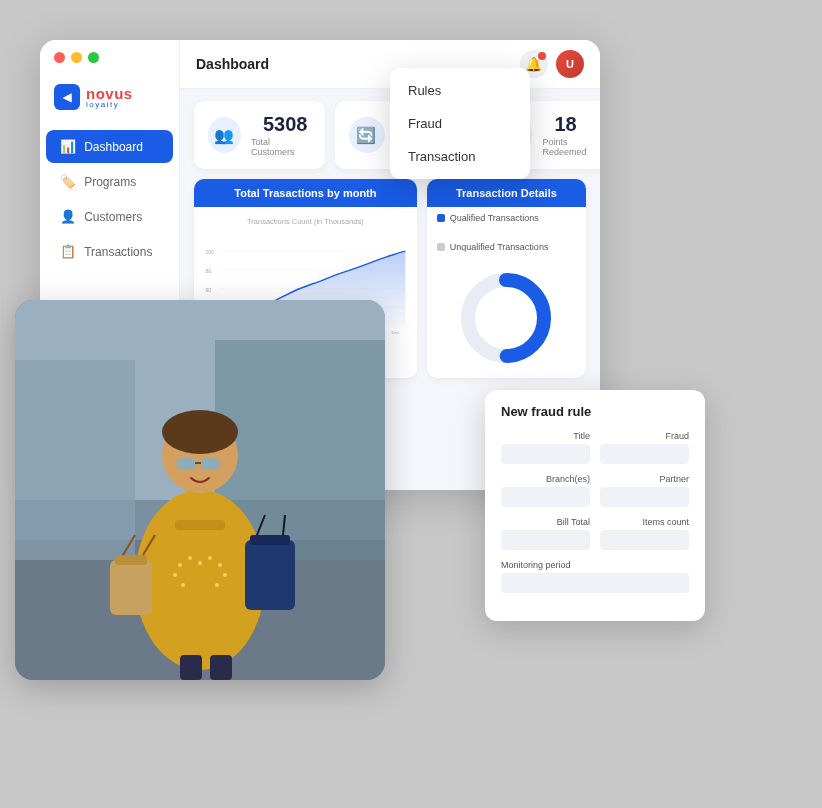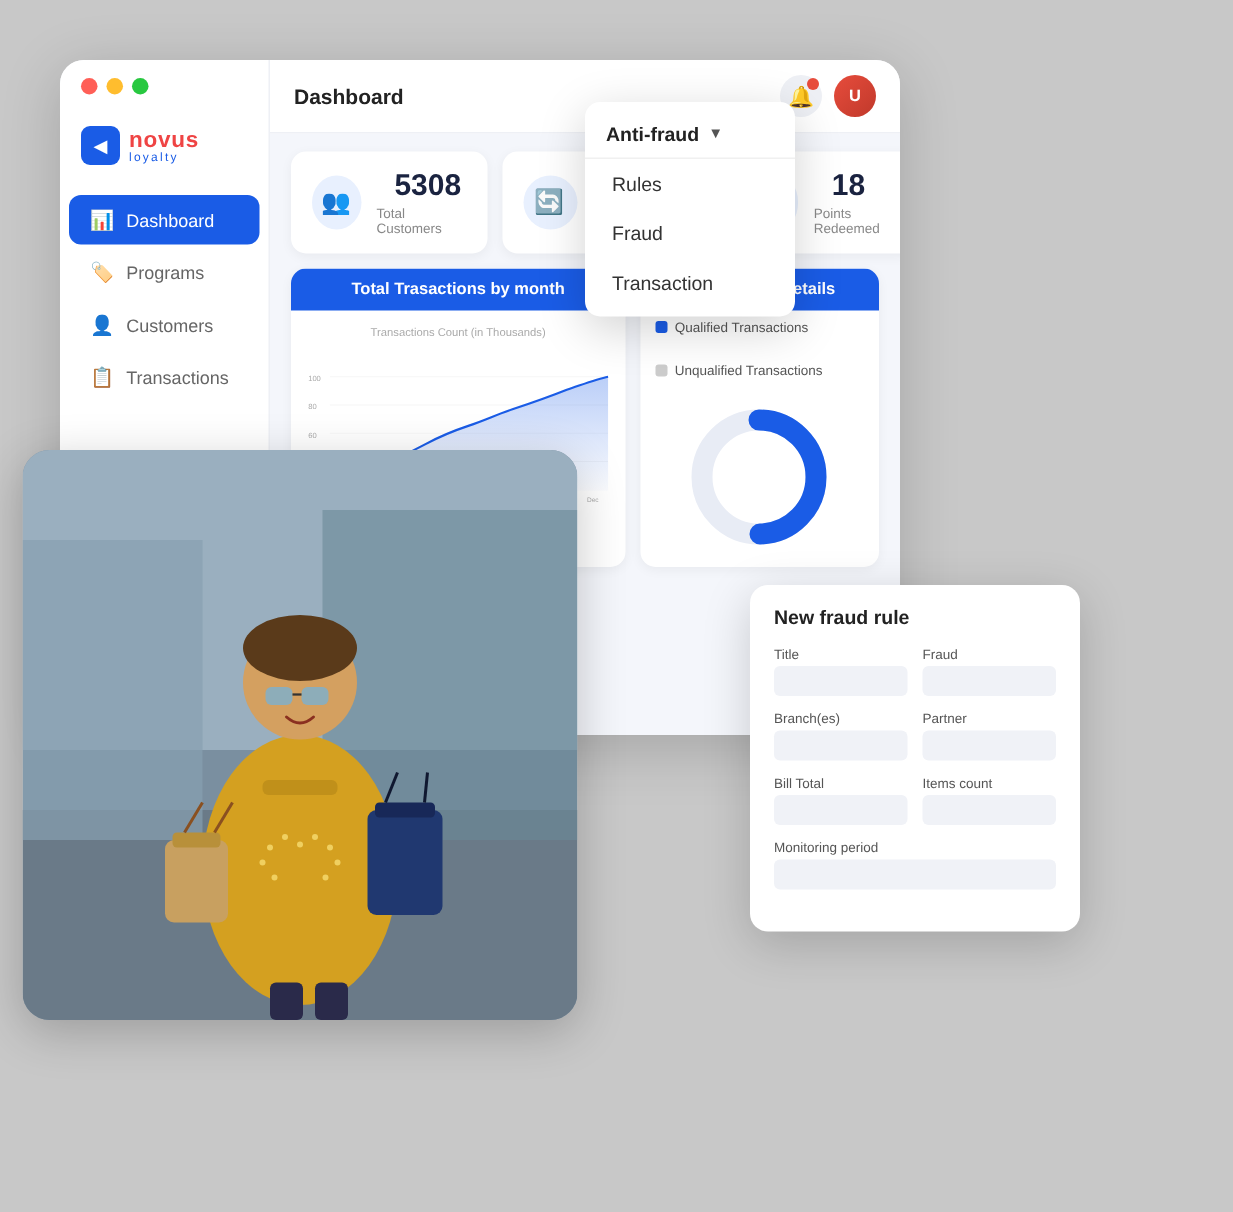--- a/index.html
+++ b/index.html
@@ -269,41 +269,42 @@
       padding: 9px 18px;
       font-size: 13px;
       color: #333;
       cursor: pointer;
     }
 
     
     .fraud-form {
       position: absolute;
       top: 390px;
-      left: 500px;
+      left: 485px;
       width: 220px;
       background: #fff;
       border-radius: 12px;
       box-shadow: 0 8px 32px rgba(0,0,0,0.18);
       padding: 14px 16px 18px 16px;
       z-index: 40;
     }
     .fraud-form-title {
       font-size: 13px;
       font-weight: 700;
       color: #222;
       margin-bottom: 12px;
     }
     .form-row {
       display: flex;
       gap: 10px;
       margin-bottom: 10px;
     }
     .form-group {
       flex: 1;
+      text-align: right;
     }
     .form-label {
       font-size: 9px;
       color: #555;
       margin-bottom: 3px;
       display: block;
     }
     .form-input {
       width: 100%;
       height: 20px;
@@ -468,24 +469,20 @@
             <circle cx="50" cy="50" r="38" fill="none" stroke="#e8ecf5" stroke-width="14"></circle>
             <circle cx="50" cy="50" r="38" fill="none" stroke="#1a5ce6" stroke-width="14" stroke-dasharray="178.5 238" stroke-dashoffset="60" stroke-linecap="round" transform="rotate(-90 50 50)"></circle>
           </svg>
         </div>
       </div>
     </div>
   </div>
 </div>
 
 <div class="dropdown-overlay">
-  <div class="dropdown-trigger">
-    <span>Anti-fraud</span>
-    <span class="dropdown-arrow">▼</span>
-  </div>
   <div class="dropdown-item">Rules</div>
   <div class="dropdown-item">Fraud</div>
   <div class="dropdown-item">Transaction</div>
 </div>
 
 <div class="fraud-form">
   <div class="fraud-form-title">New fraud rule</div>
 
   <div class="form-row">
     <div class="form-group">

